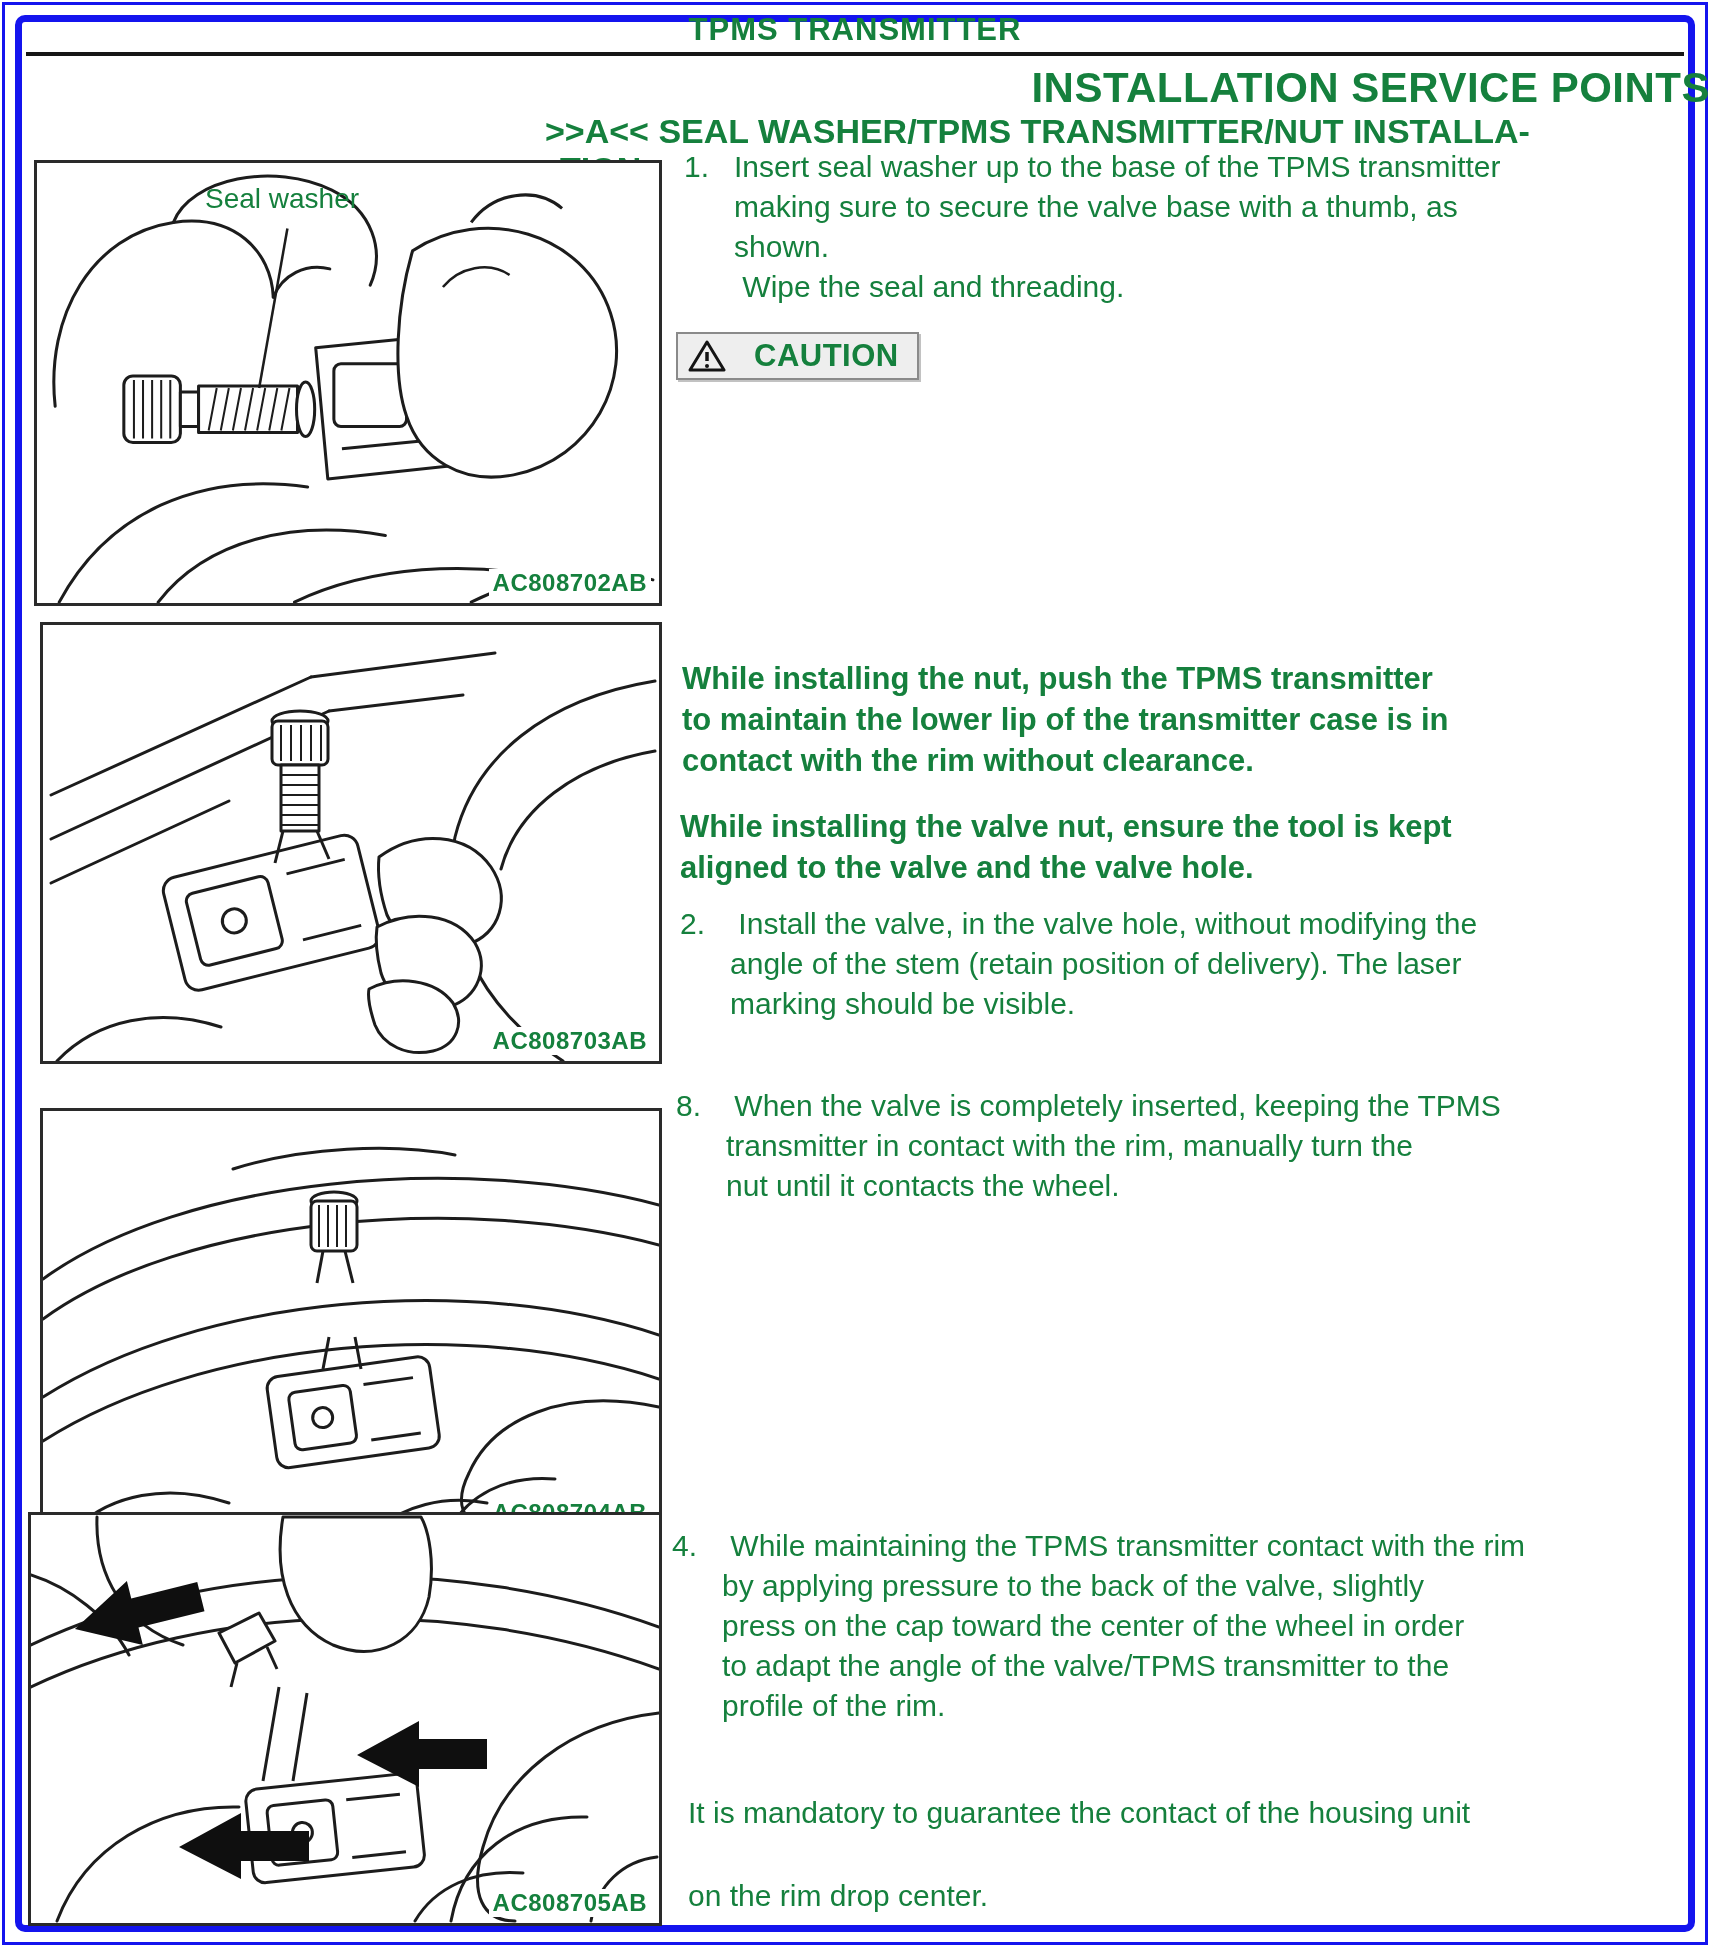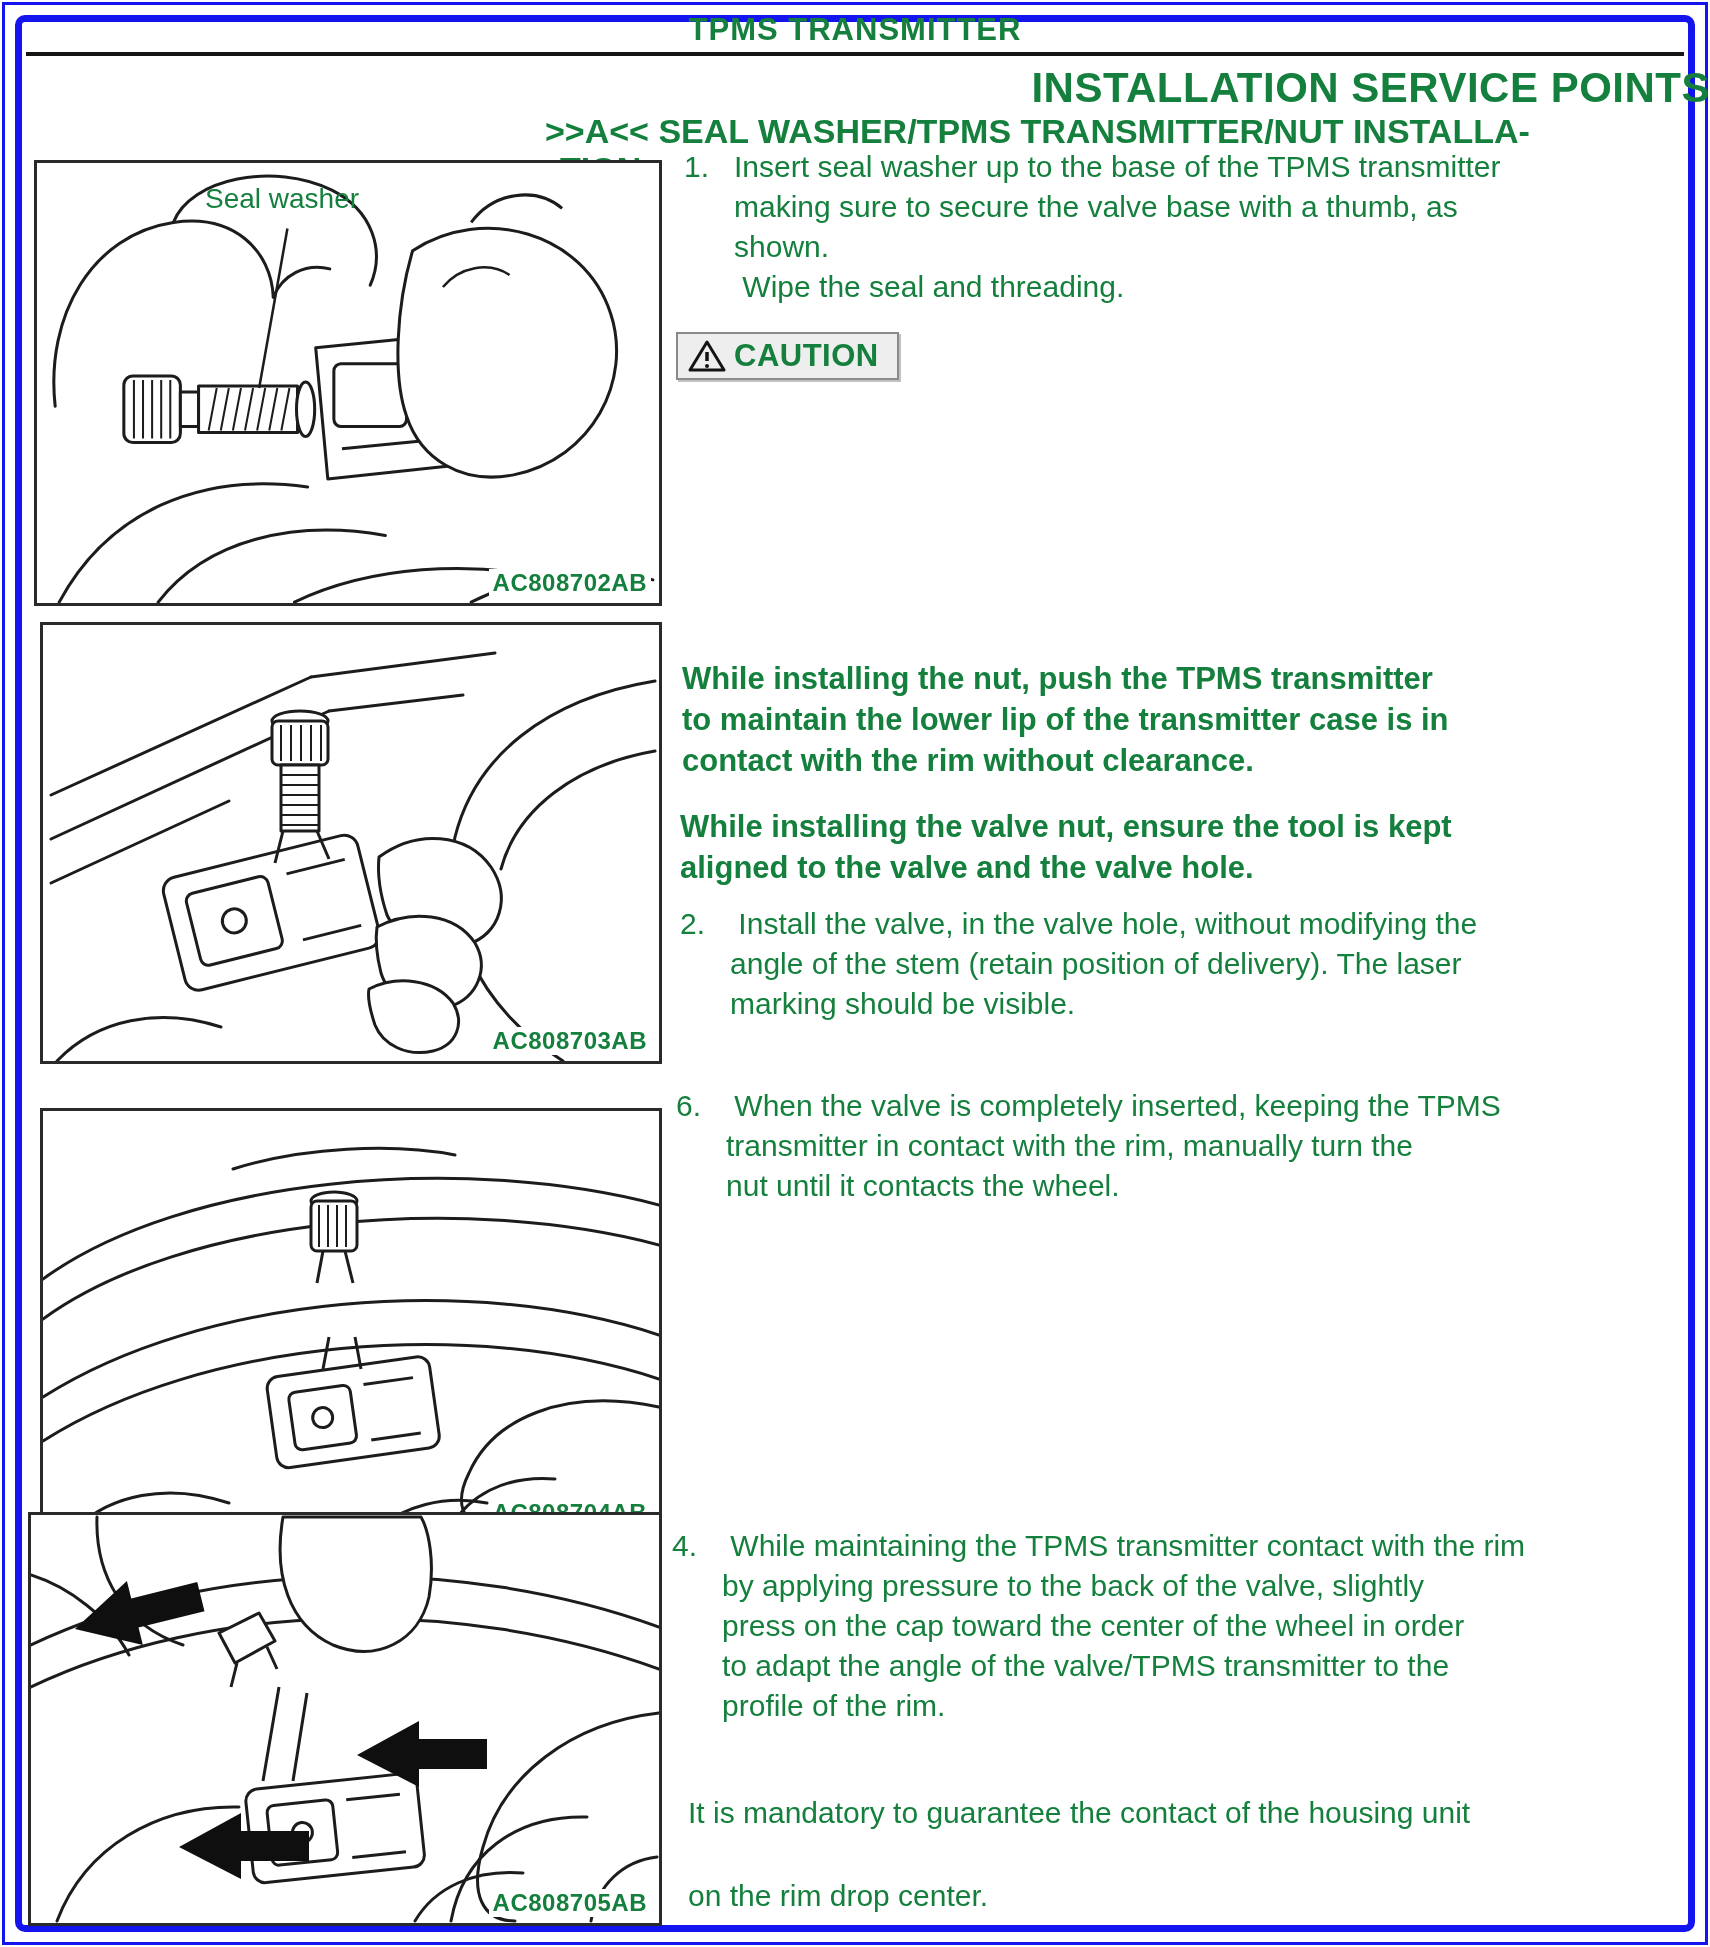--- a/index.html
+++ b/index.html
@@ -13,21 +13,21 @@
   .hdr-rule{position:absolute;left:26px;right:26px;top:52px;height:4px;background:#161616;}
   .main-title{position:absolute;top:64px;left:0;width:100%;text-align:right;font-size:42px;font-weight:bold;letter-spacing:.5px;}
   .subtitle{position:absolute;top:112px;left:545px;font-size:34px;font-weight:bold;}
   .subtitle2{position:absolute;top:150px;left:560px;font-size:34px;font-weight:bold;}
   .figure{position:absolute;border:3px solid #2a2a2a;background:#fff;}
   .figcode{position:absolute;right:8px;bottom:6px;font-size:24px;font-weight:bold;background:#fff;padding:0 4px;letter-spacing:.5px;}
   .callout{position:absolute;left:168px;top:20px;font-size:28px;}
   .txt{position:absolute;white-space:pre-wrap;font-size:30px;line-height:40px;width:990px;}
   .boldtxt{font-weight:bold;font-size:31px;line-height:41px;}
   .caution-box{
-    position:absolute;display:inline-flex;align-items:center;gap:8px;
+    position:absolute;display:inline-flex;align-items:center;gap:28px;
     padding:4px 18px 4px 10px;background:#eeeeee;border:2px solid #8a8a8a;
     box-shadow:2px 2px 0 #c2c2c2;
   }
   .caution-label{font-size:31px;font-weight:bold;letter-spacing:.5px;}
   .fig-svg{position:absolute;inset:0;width:100%;height:100%;}
 </style>
 </head>
 <body>
 
 <div class="page">
@@ -204,21 +204,21 @@
 
   <div class="txt boldtxt" style="left:682px;top:658px;">While installing the nut, push the TPMS transmitter
 to maintain the lower lip of the transmitter case is in
 contact with the rim without clearance.</div>
   <div class="txt boldtxt" style="left:680px;top:806px;">While installing the valve nut, ensure the tool is kept
 aligned to the valve and the valve hole.</div>
 
   <div class="txt" style="left:680px;top:904px;">2.    Install the valve, in the valve hole, without modifying the
       angle of the stem (retain position of delivery). The laser
       marking should be visible.</div>
-  <div class="txt" style="left:676px;top:1086px;">6.    When the valve is completely inserted, keeping the TPMS
+  <div class="txt" style="left:676px;top:1086px;">8.    When the valve is completely inserted, keeping the TPMS
       transmitter in contact with the rim, manually turn the
       nut until it contacts the wheel.</div>
   <div class="txt" style="left:672px;top:1526px;">4.    While maintaining the TPMS transmitter contact with the rim
       by applying pressure to the back of the valve, slightly
       press on the cap toward the center of the wheel in order
       to adapt the angle of the valve/TPMS transmitter to the
       profile of the rim.</div>
 
   <div class="txt" style="left:688px;top:1793px;">It is mandatory to guarantee the contact of the housing unit</div>
   <div class="txt" style="left:688px;top:1876px;">on the rim drop center.</div>

